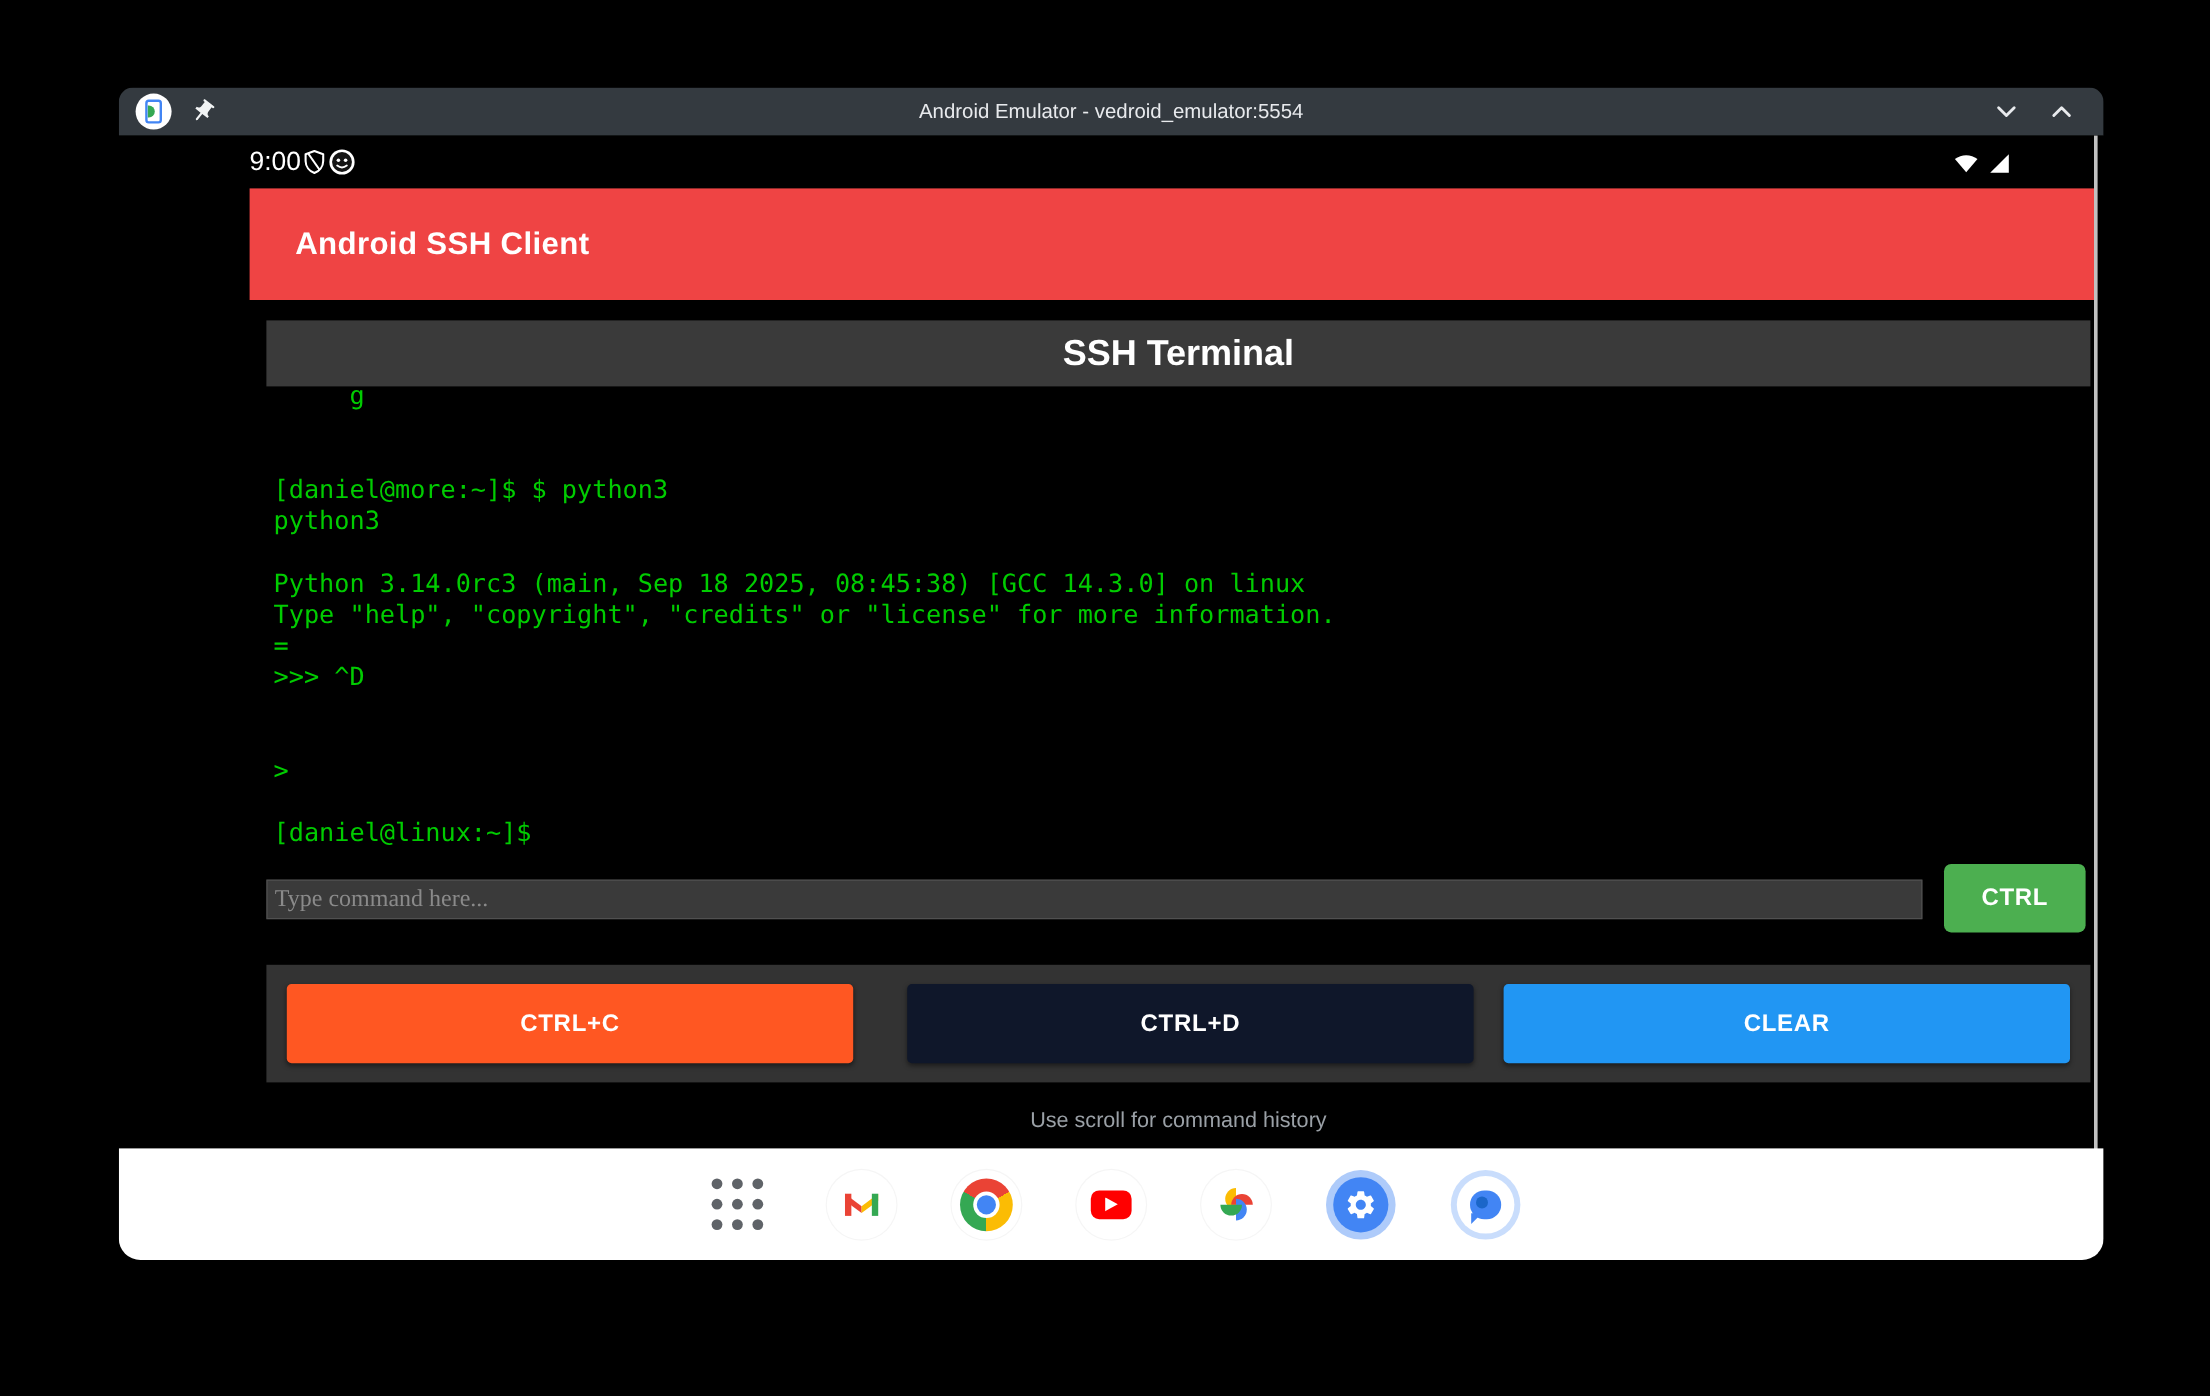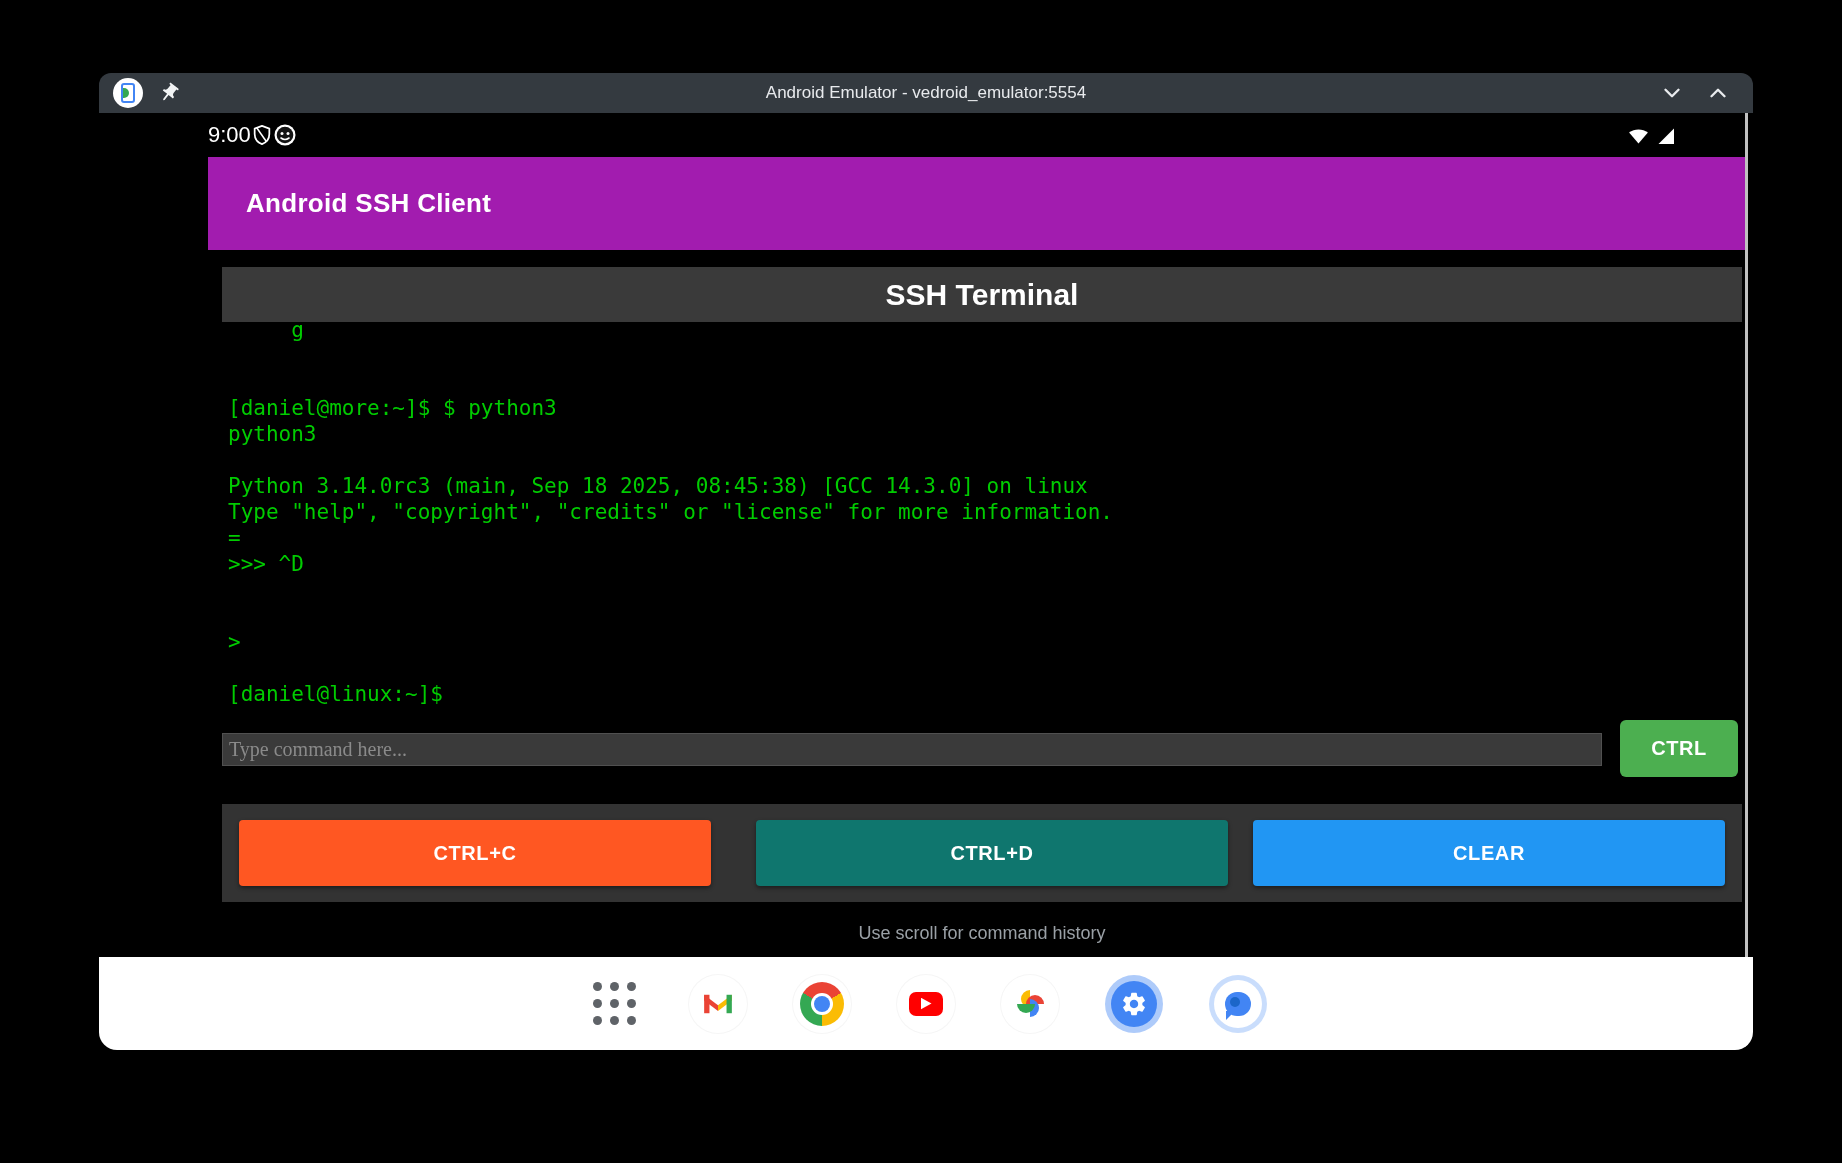--- a/index.html
+++ b/index.html
@@ -22,21 +22,21 @@
   .tb-controls { position:absolute; right:22px; top:0; height:40px; display:flex; gap:20px; align-items:center; }
   .tb-controls svg { display:block; cursor:pointer; }
   
   .screen { position:absolute; left:0; top:40px; width:100%; height:937px; background:#000; }
   .edge-line { position:absolute; left:1646px; top:0; width:3px; height:100%; background:#e3e3e3; opacity:.85; }
   .statusbar { position:absolute; left:0; top:0; width:100%; height:44px;
                display:flex; align-items:center; padding:0 75px 0 109px; gap:0; }
   .sb-time { color:#fff; font-size:22px; }
   .sb-spacer { flex:1; }
   
-  .app-header { position:absolute; left:109px; top:44px; width:1537px; height:93px; background:#a21caf;
+  .app-header { position:absolute; left:109px; top:44px; width:1537px; height:93px; background:#ef4444;
                 display:flex; align-items:center; padding-left:38px; }
   .app-title { color:#fff; font-size:26px; font-weight:bold; letter-spacing:.3px; }
   
   .term-header { position:absolute; left:123px; top:154px; width:1520px; height:55px; background:#3a3a3a;
                  display:flex; align-items:center; justify-content:center; }
   .term-header span { color:#fff; font-size:30px; font-weight:bold; }
   .term-body { position:absolute; left:123px; top:209px; width:1520px; height:408px; overflow:hidden;
                padding:6px 0 0 6px; font-family:"DejaVu Sans Mono", monospace;
                font-size:21px; line-height:26px; }
   .tline { white-space:pre; min-height:26px; }
@@ -173,21 +173,21 @@
         <div class="tline">&gt;</div>
         <div class="tline"></div>
         <div class="tline">[daniel@linux:~]$</div>
       </div>
 
       <input class="cmd-input" type="text" placeholder="Type command here..." style="">
       <button class="send-btn" style="background: rgb(76, 175, 80);">CTRL</button>
 
       <div class="actions-bar">
         <button class="action-btn" style="background: rgb(255, 87, 34);">CTRL+C</button>
-        <button class="action-btn" style="background: #0f766e; margin-left: 20px;">CTRL+D</button>
+        <button class="action-btn" style="background: #0f172a; margin-left: 20px;">CTRL+D</button>
         <button class="action-btn" style="background: rgb(33, 150, 243);">CLEAR</button>
       </div>
 
       <div class="hint">Use scroll for command history</div>
 
       <div class="dock">
         <div class="dock-item">
           <div class="apps-grid">
             <i></i>
               <i></i>

